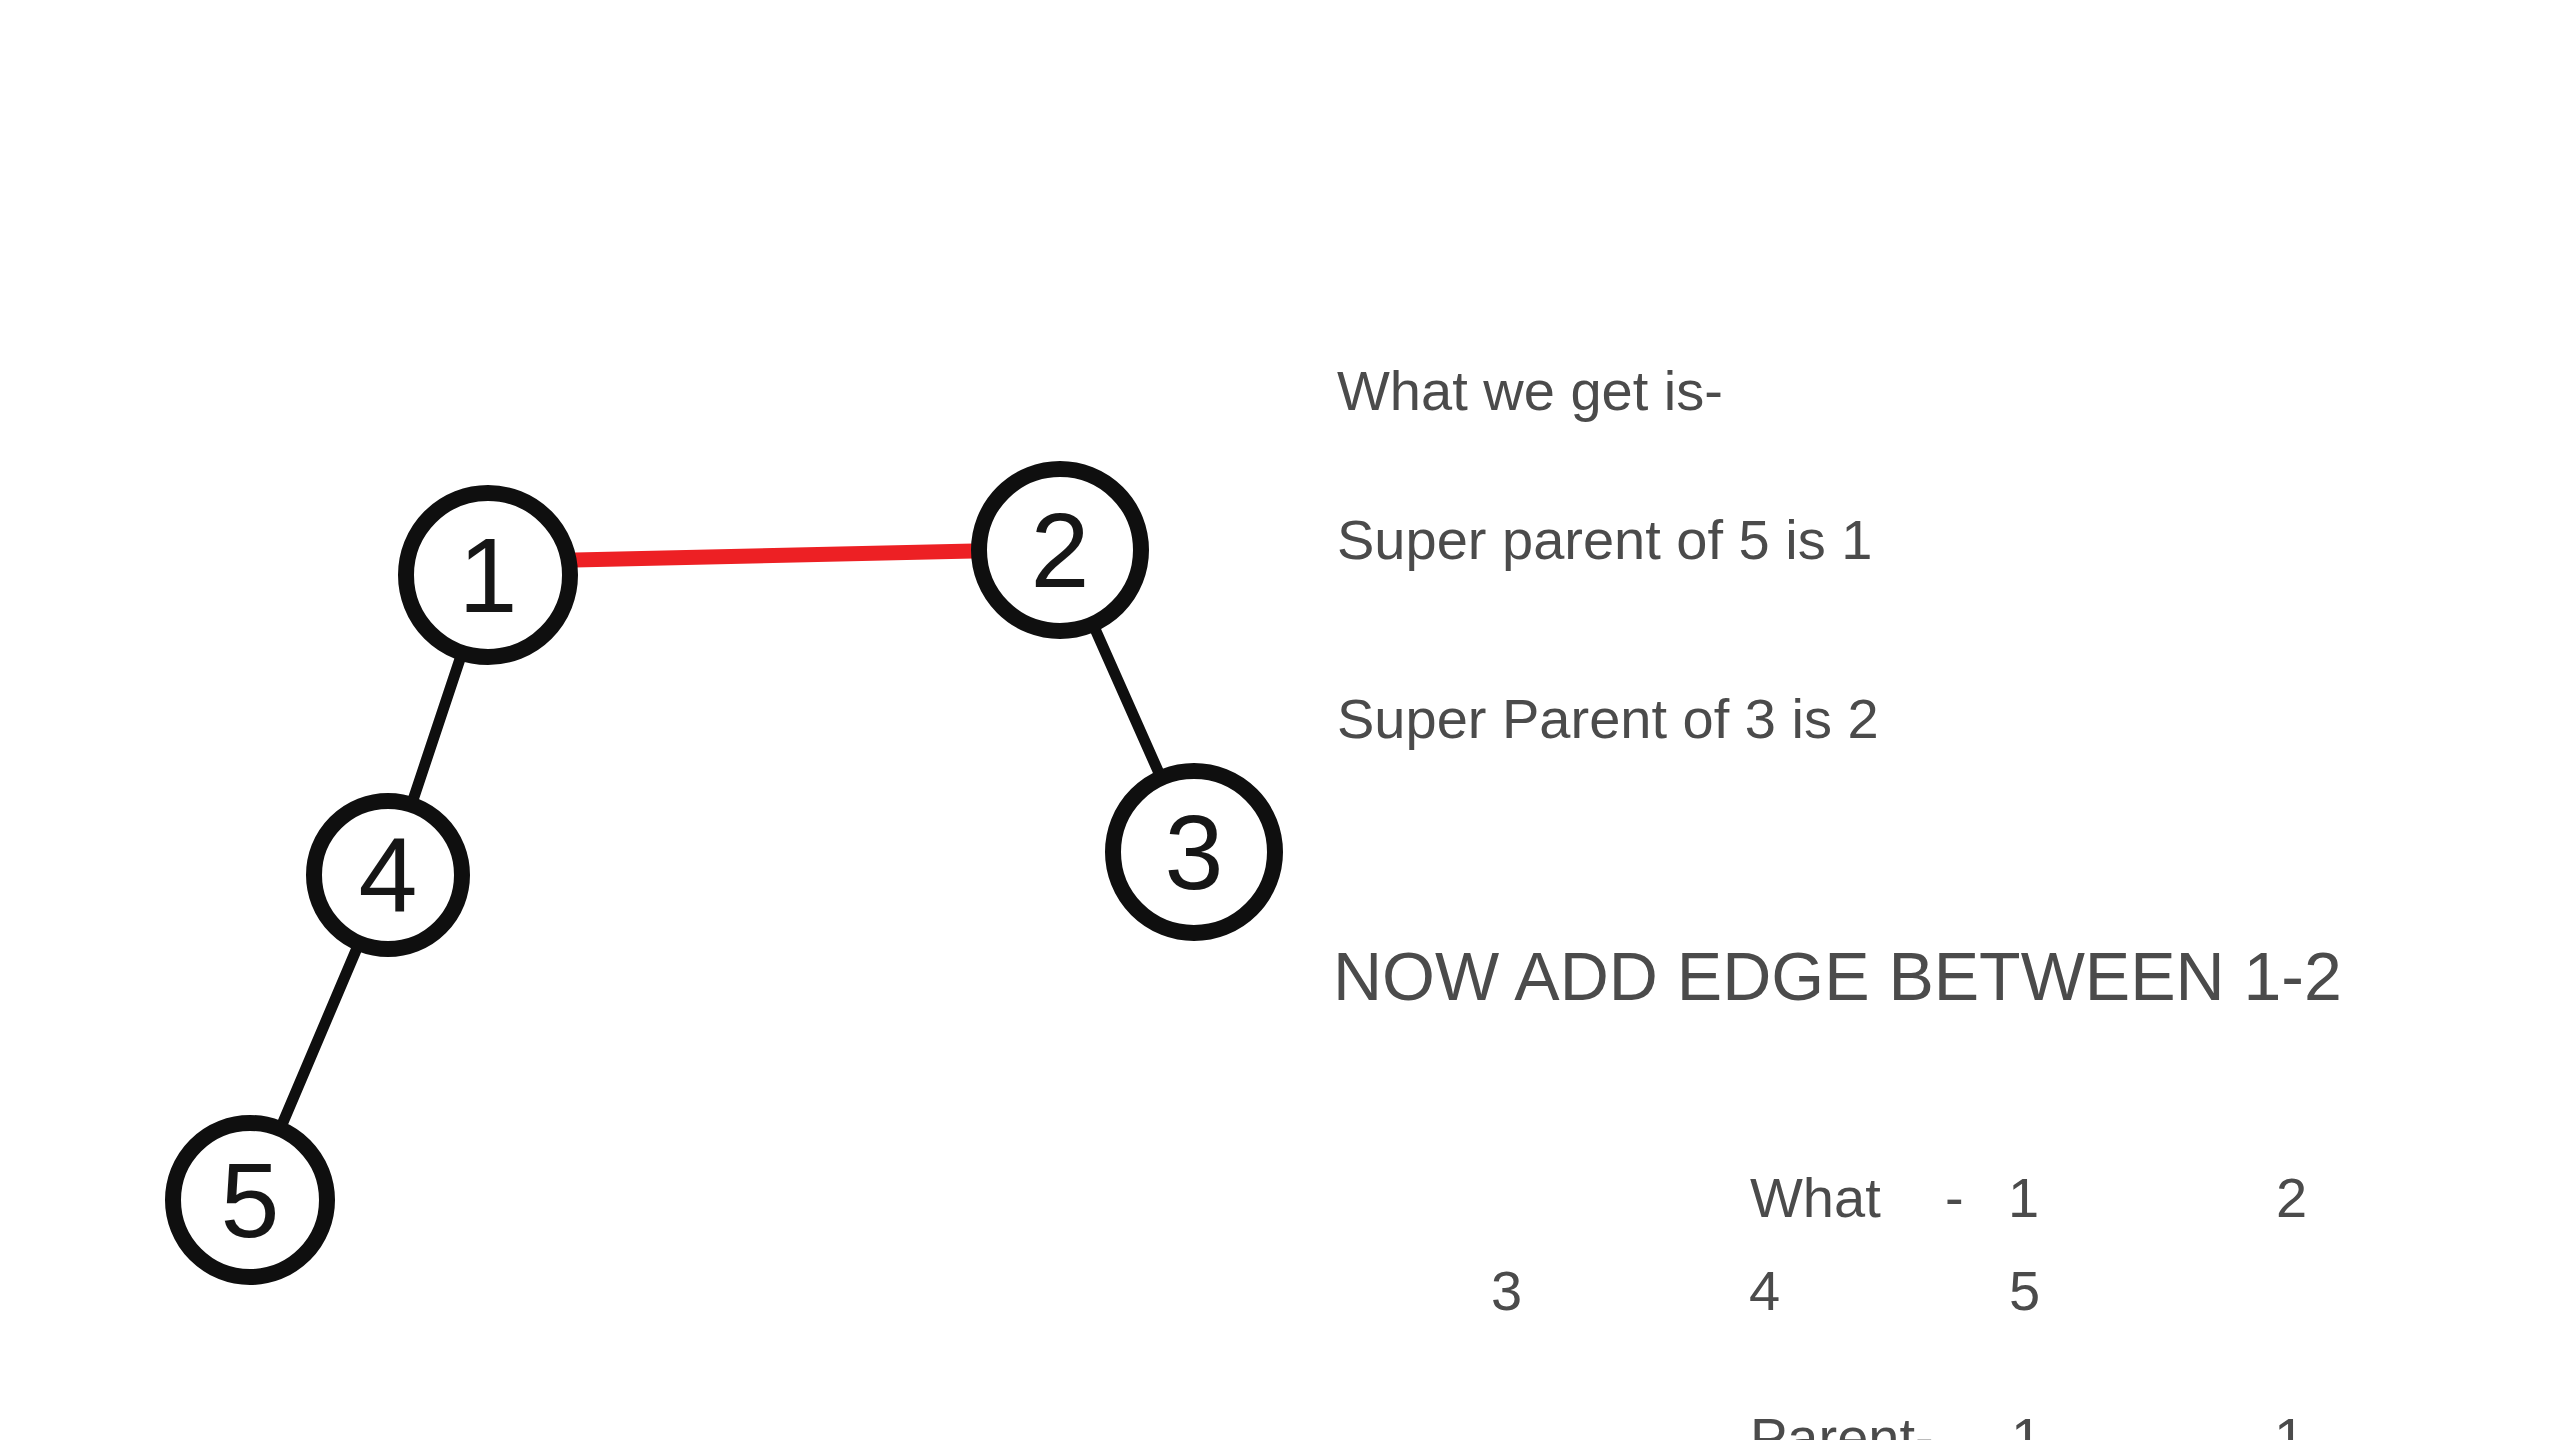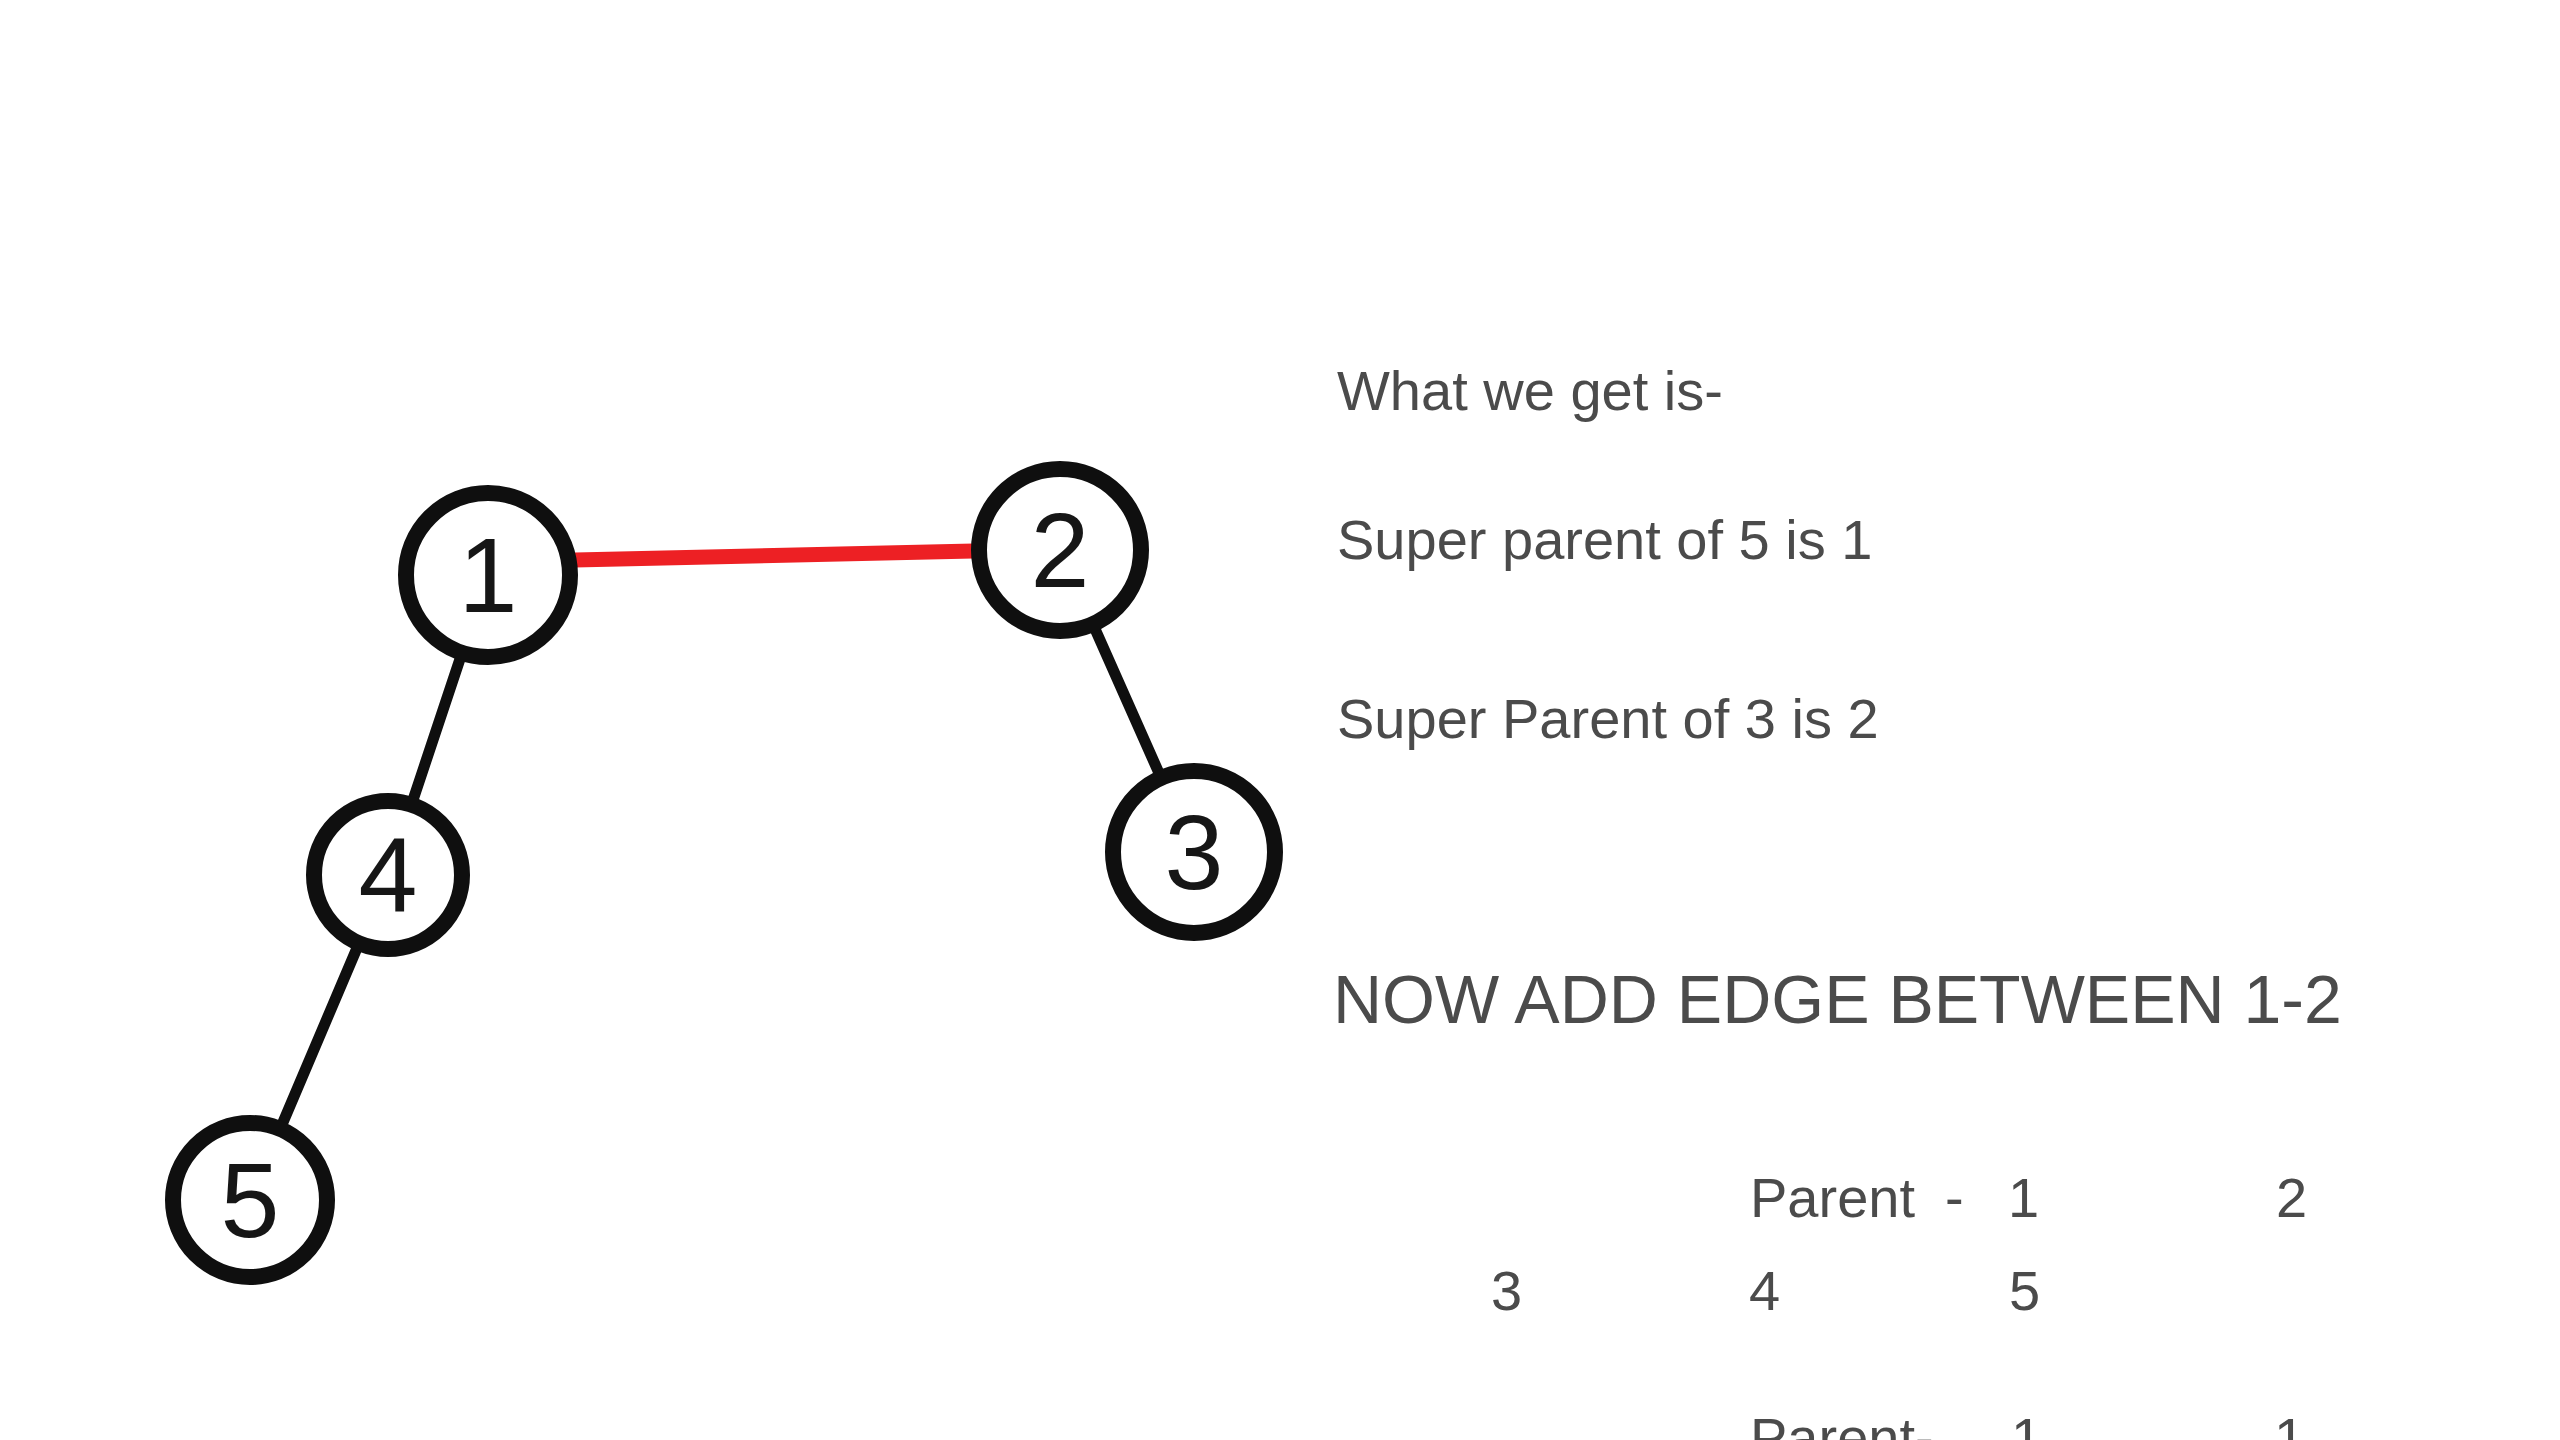--- a/index.html
+++ b/index.html
@@ -50,21 +50,21 @@
     color: #4b4b4b;
     white-space: nowrap;
   }
   .heading {
     font-size: 68px;
     line-height: 68px;
   }
   #note-1 { left: 1337px; top: 359px; }
   #note-2 { left: 1337px; top: 508px; text-align: center; }
   #note-3 { left: 1337px; top: 687px; }
-  #heading-add-edge { left: 1333px; top: 942px; margin-top: 23px; }
+  #heading-add-edge { left: 1333px; top: 942px; }
 
   
   #tok-index-label  { left: 1750px; top: 1166px; }
   #tok-index-dash   { left: 1945px; top: 1166px; }
   #tok-index-v1     { left: 2008px; top: 1166px; }
   #tok-index-v2     { left: 2276px; top: 1166px; }
   #tok-index-v3     { left: 1491px; top: 1259px; }
   #tok-index-v4     { left: 1749px; top: 1259px; }
   #tok-index-v5     { left: 2009px; top: 1259px; }
   #tok-parent-label { left: 1750px; top: 1406px; }
@@ -97,21 +97,21 @@
   </div>
   <div class="node" id="node-5">
     <span>5</span>
   </div>
 
   <div class="txt" id="note-1">What we get is-</div>
   <div class="txt" id="note-2">Super parent of 5 is 1</div>
   <div class="txt" id="note-3">Super Parent of 3 is 2</div>
   <div class="txt heading" id="heading-add-edge">NOW ADD EDGE BETWEEN 1-2</div>
 
-  <div class="txt" id="tok-index-label">Parent</div>
+  <div class="txt" id="tok-index-label">What</div>
   <div class="txt" id="tok-index-dash">-</div>
   <div class="txt" id="tok-index-v1">1</div>
   <div class="txt" id="tok-index-v2">2</div>
   <div class="txt" id="tok-index-v3">3</div>
   <div class="txt" id="tok-index-v4">4</div>
   <div class="txt" id="tok-index-v5">5</div>
 
   <div class="txt" id="tok-parent-label">Parent-</div>
   <div class="txt" id="tok-parent-v1">1</div>
   <div class="txt" id="tok-parent-v2">1</div>

